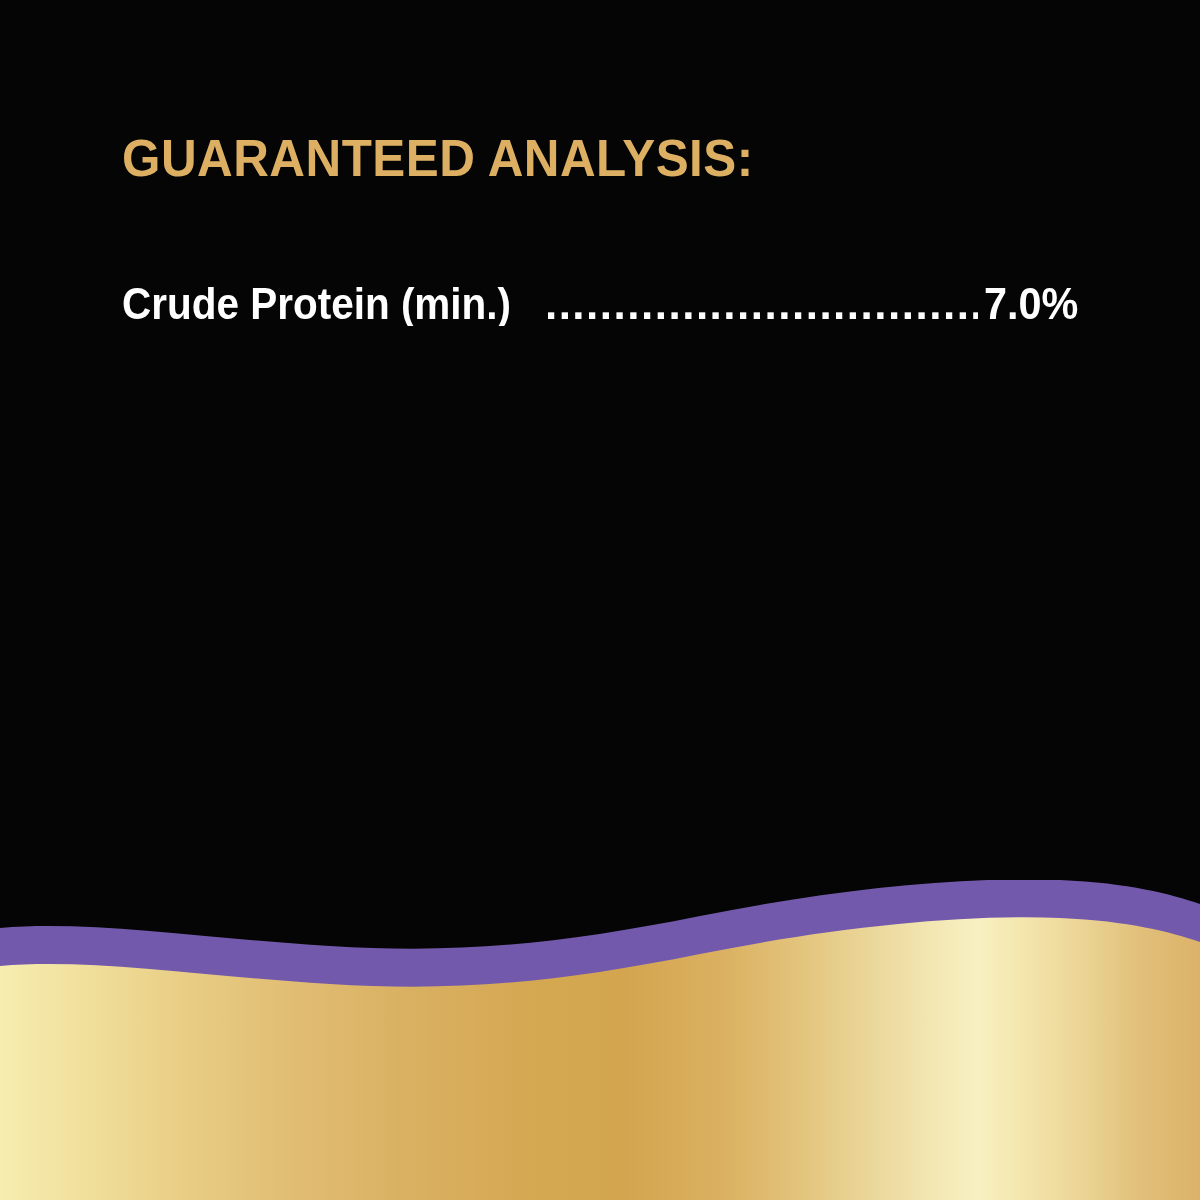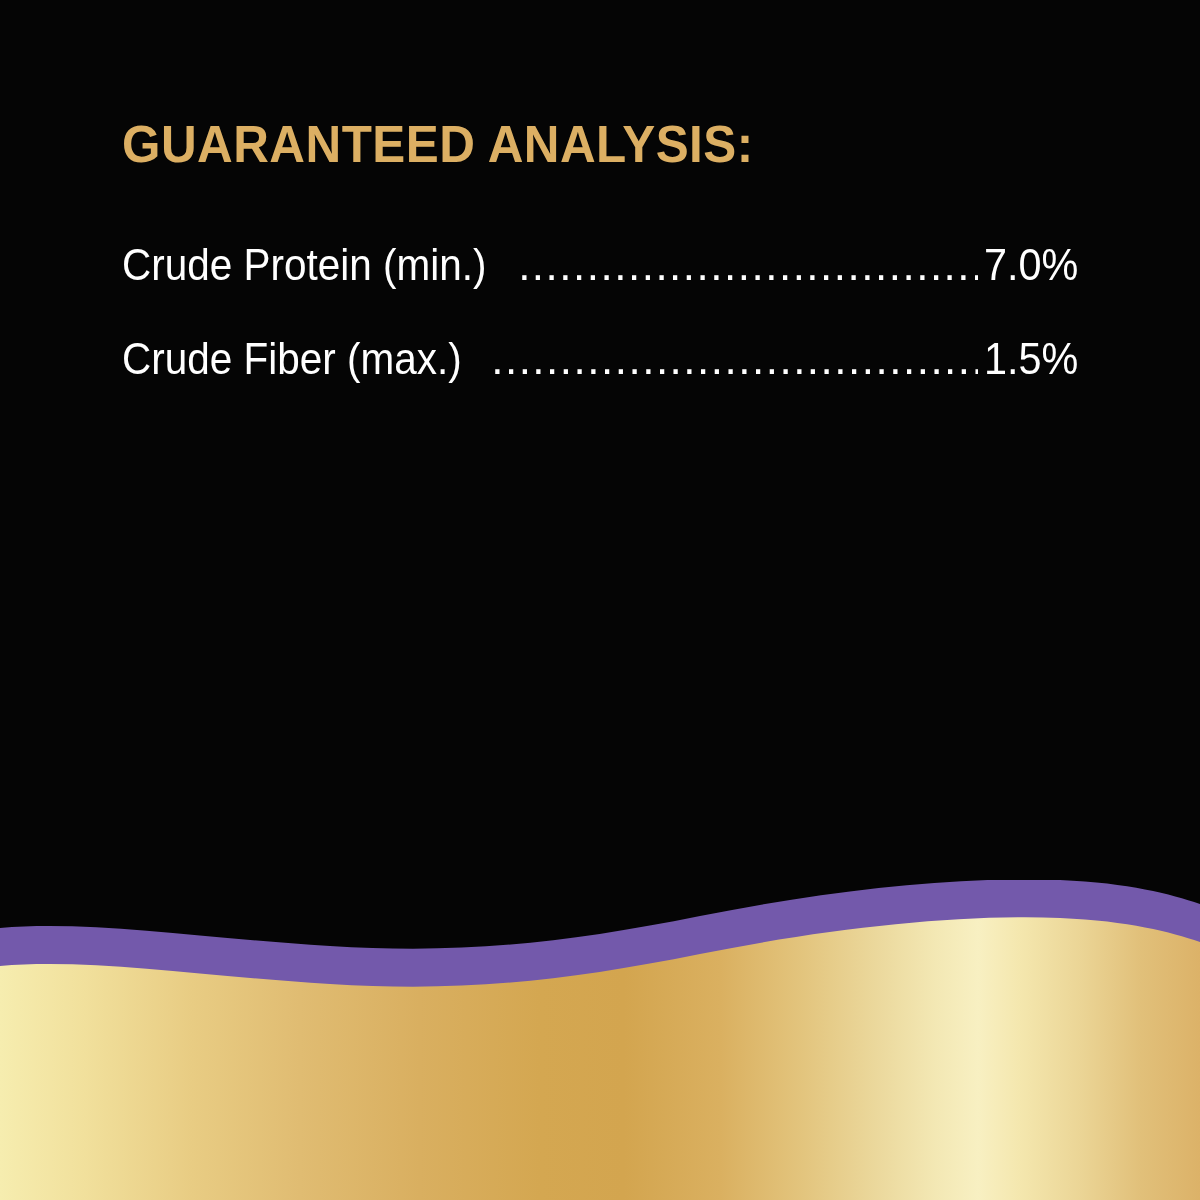--- a/index.html
+++ b/index.html
@@ -14,21 +14,21 @@
     height: 1200px;
     background: #050505;
     overflow: hidden;
     font-family: "Liberation Sans", sans-serif;
   }
 
   
   #content {
     position: absolute;
     left: 0;
-    top: 0;
+    top: 14px;
     width: 1200px;
     height: 900px;
     box-sizing: border-box;
     padding: 118px 102px 0 122px;
   }
 
   #analysis-title {
     color: #DCAF63;
     font-size: 52px;
     font-weight: 700;
@@ -39,26 +39,26 @@
     transform-origin: left center;
     white-space: nowrap;
   }
 
   #analysis-list {
     width: 956px;
   }
 
   .analysis-row {
     display: flex;
-    align-items: center;
+    align-items: flex-end;
     width: 100%;
     height: 94px;
     color: #FFFFFF;
     font-size: 44px;
-    font-weight: 400;
+    font-weight: 700;
     line-height: 1;
     white-space: nowrap;
     overflow: hidden;
   }
 
   .row-label {
     flex: 0 0 auto;
     transform: scaleX(0.92);
     transform-origin: left center;
     color: #FFFFFF;
@@ -114,25 +114,20 @@
 
     <div id="analysis-list">
 
       <div class="analysis-row">
         <span class="row-label">Crude Protein (min.)</span>
         <span class="row-leader"></span>
         <span class="row-value">7.0%</span>
       </div>
 
 
-      <div class="analysis-row">
-        <span class="row-label">Crude Fiber (max.)</span>
-        <span class="row-leader"></span>
-        <span class="row-value">1.5%</span>
-      </div>
 
 
 
 
     </div>
   </div>
 
   <div id="wave-graphic">
     <svg viewBox="0 0 1200 320" preserveAspectRatio="none" xmlns="http://www.w3.org/2000/svg">
       <defs>

